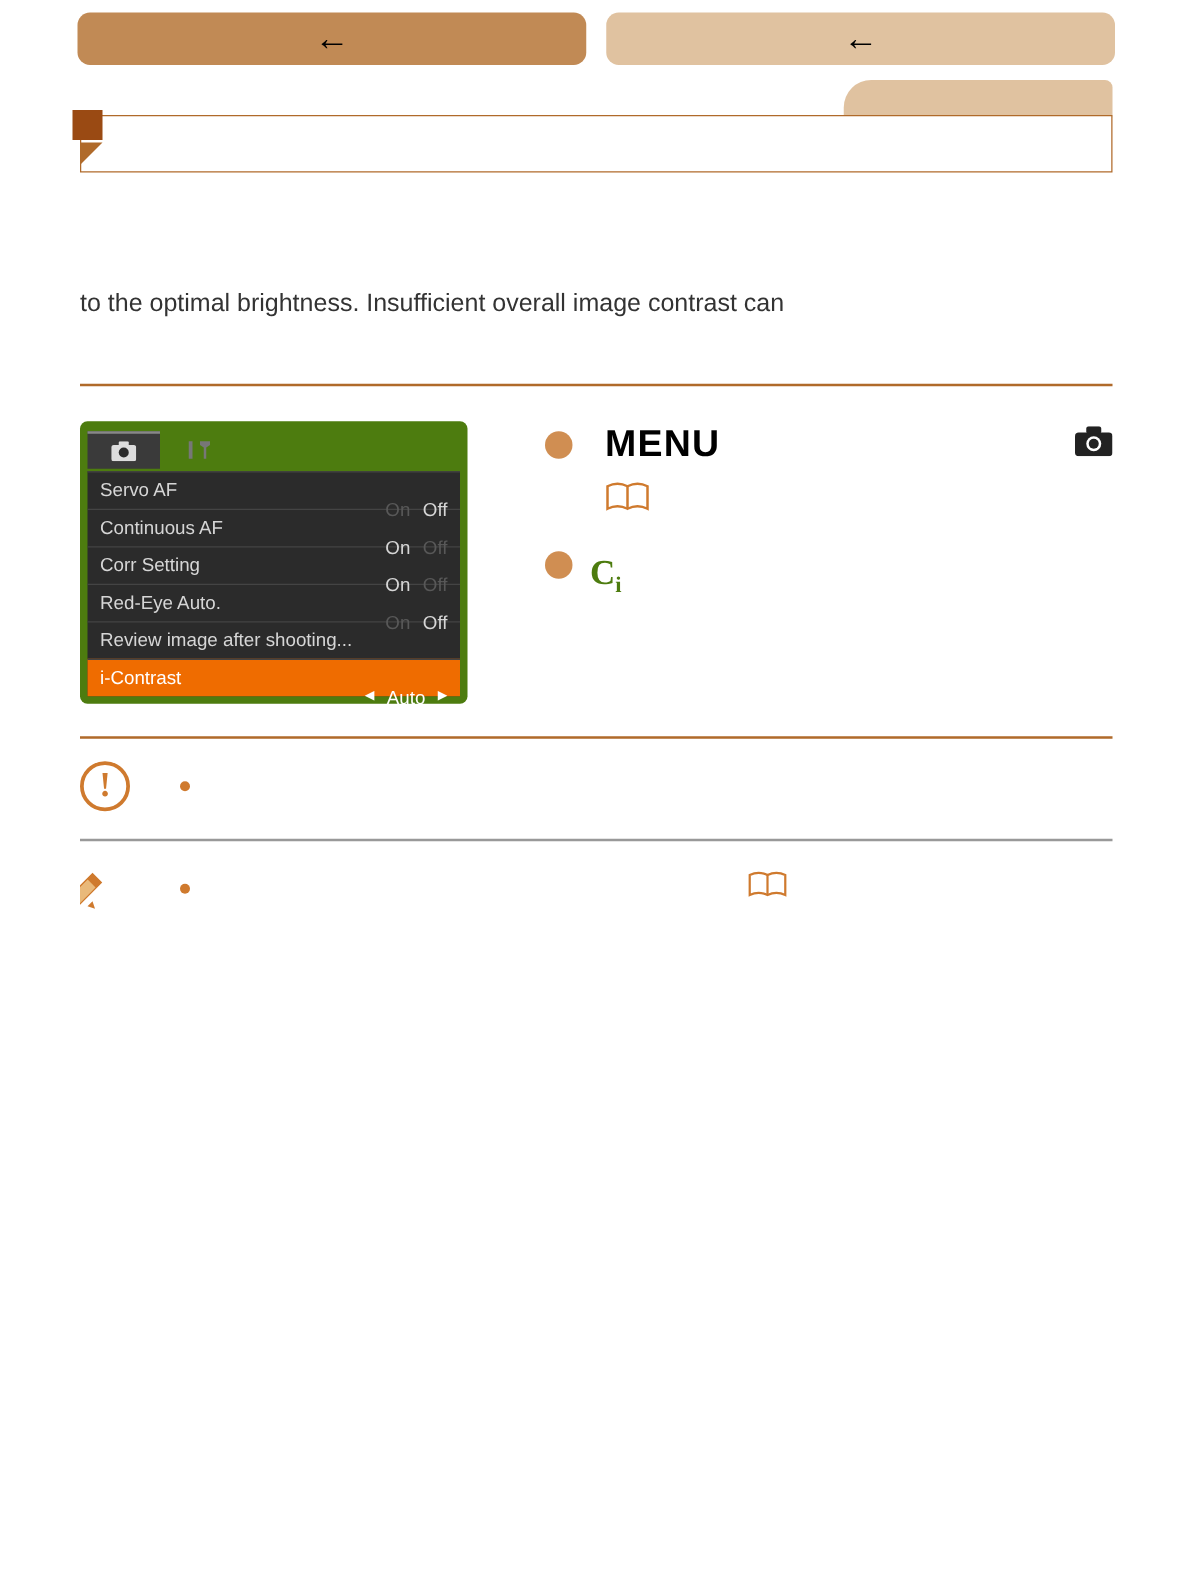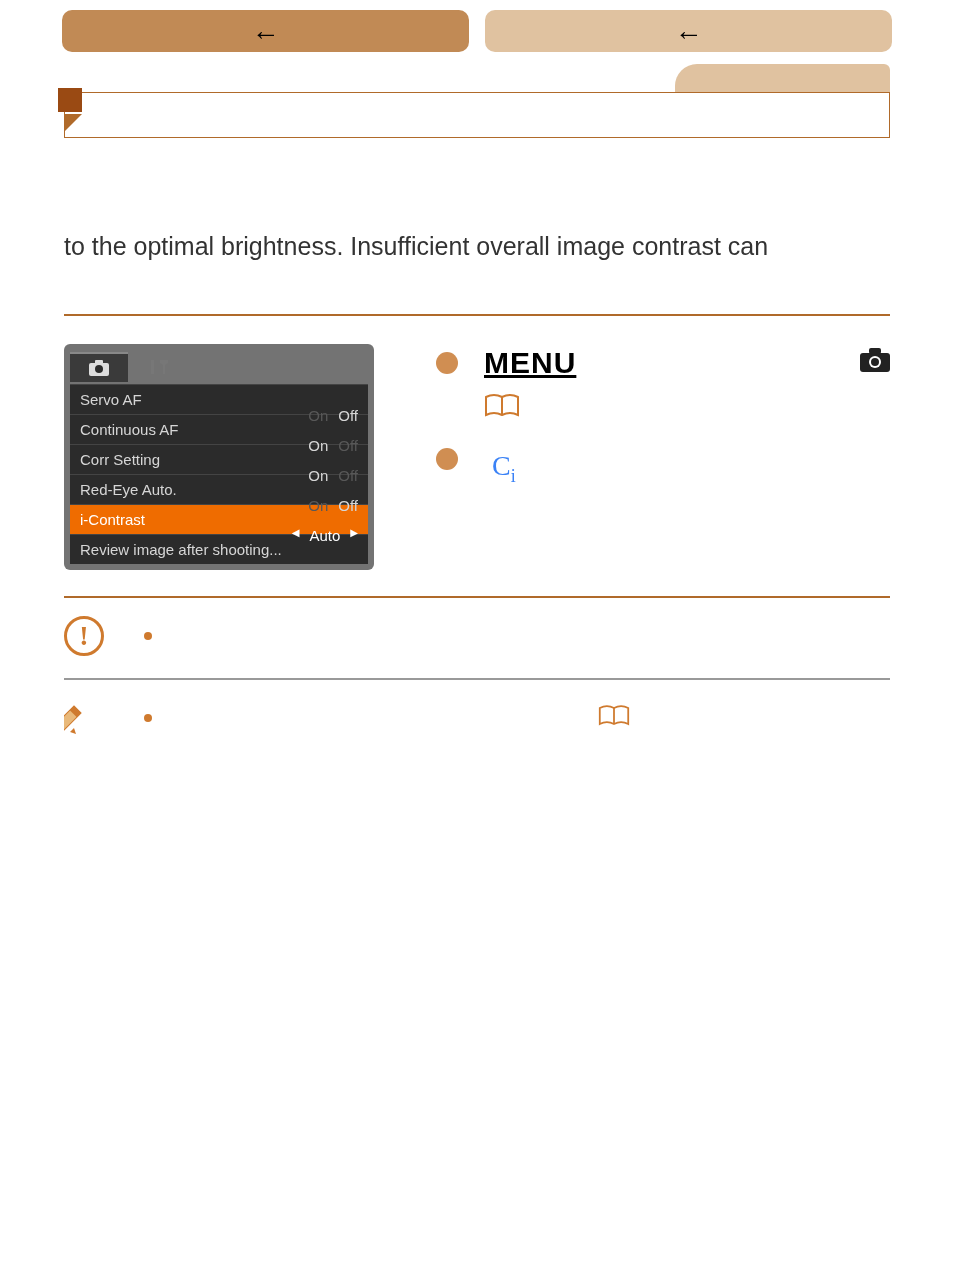--- a/index.html
+++ b/index.html
@@ -71,39 +71,39 @@
     left: 64px;
     top: 50px;
     width: 0; height: 0;
     border-right: 18px solid transparent;
     border-top: 18px solid #b06a2a;
     z-index: 1;
   }
 
   .body-text {
     margin: 90px 64px 0 64px;
-    font-size: 25px;
+    font-size: 20px;
     line-height: 1.35;
     color: #333;
   }
 
   .mid-block {
     margin: 50px 64px 0 64px;
     border-top: 2px solid #b06a2a;
     border-bottom: 2px solid #b06a2a;
     padding: 28px 0 26px 0;
     display: flex;
     gap: 62px;
     align-items: flex-start;
   }
 
   
   .camera-menu {
     width: 310px;
-    background: #737373;
+    background: #4d7c0f;
     border-radius: 6px;
     padding: 6px;
   }
   .cm-tabs {
     display: flex;
     align-items: center;
     height: 34px;
   }
   .cm-tab {
     width: 58px;
@@ -145,39 +145,38 @@
   }
   .step .dot {
     width: 22px; height: 22px; border-radius: 50%;
     background: #d08e52;
   }
   .step .txt {
     font-size: 30px;
     font-weight: bold;
     letter-spacing: 1px;
     color: #000;
-    text-decoration: underline;
   }
   .step .cam {
     margin-left: auto;
     font-size: 24px;
   }
   .step-sub {
     margin-left: 48px;
     margin-top: -28px;
     margin-bottom: 22px;
   }
   .book { font-size: 30px; color: #cf7a2e; }
   .ci-mark {
     font-family: Georgia, serif;
     font-size: 28px;
-    font-weight: normal;
-    margin-left: 56px;
+    font-weight: bold;
+    margin-left: 36px;
     margin-top: -26px;
-    color: #3b82f6;
+    color: #4d7c0f;
   }
   .ci-mark .sub { font-size: 18px; vertical-align: sub; }
 
   .note-block {
     margin: 18px 64px 0 64px;
     display: flex;
     align-items: flex-start;
     gap: 40px;
     padding-bottom: 22px;
     border-bottom: 2px solid #999;
@@ -269,31 +268,31 @@
           <span class="cm-dim">Off</span>
         </span>
       </div>
       <div class="cm-row">
         <span>Red-Eye Auto.</span>
         <span class="cm-opt">
           <span class="cm-dim">On</span>
           <span>Off</span>
         </span>
       </div>
+      <div class="cm-row">
+        <span>Review image after shooting...</span>
+        <span></span>
+      </div>
       <div class="cm-row sel">
         <span>i-Contrast</span>
         <span class="cm-opt">
           <span class="tri">◀</span>
           <span>Auto</span>
           <span class="tri">▶</span>
         </span>
-      </div>
-      <div class="cm-row">
-        <span>Review image after shooting...</span>
-        <span></span>
       </div>
     </div>
   </div>
 
   <div class="right-steps">
     <div class="step">
       <div class="dot"></div>
       <div class="txt">MENU</div>
       <div class="cam">
         <svg width="30" height="24" viewBox="0 0 30 24">

